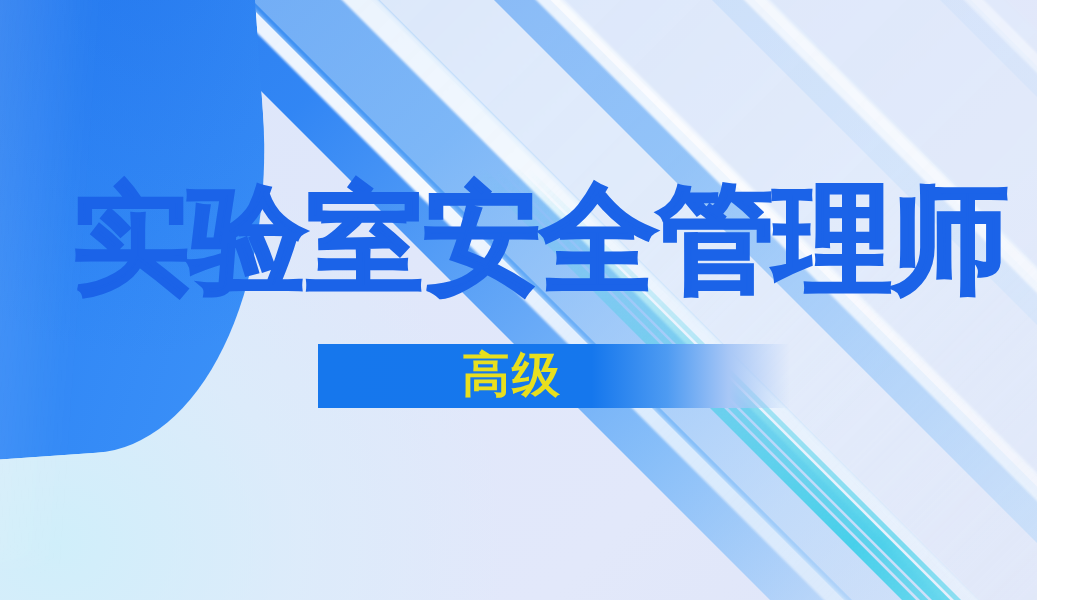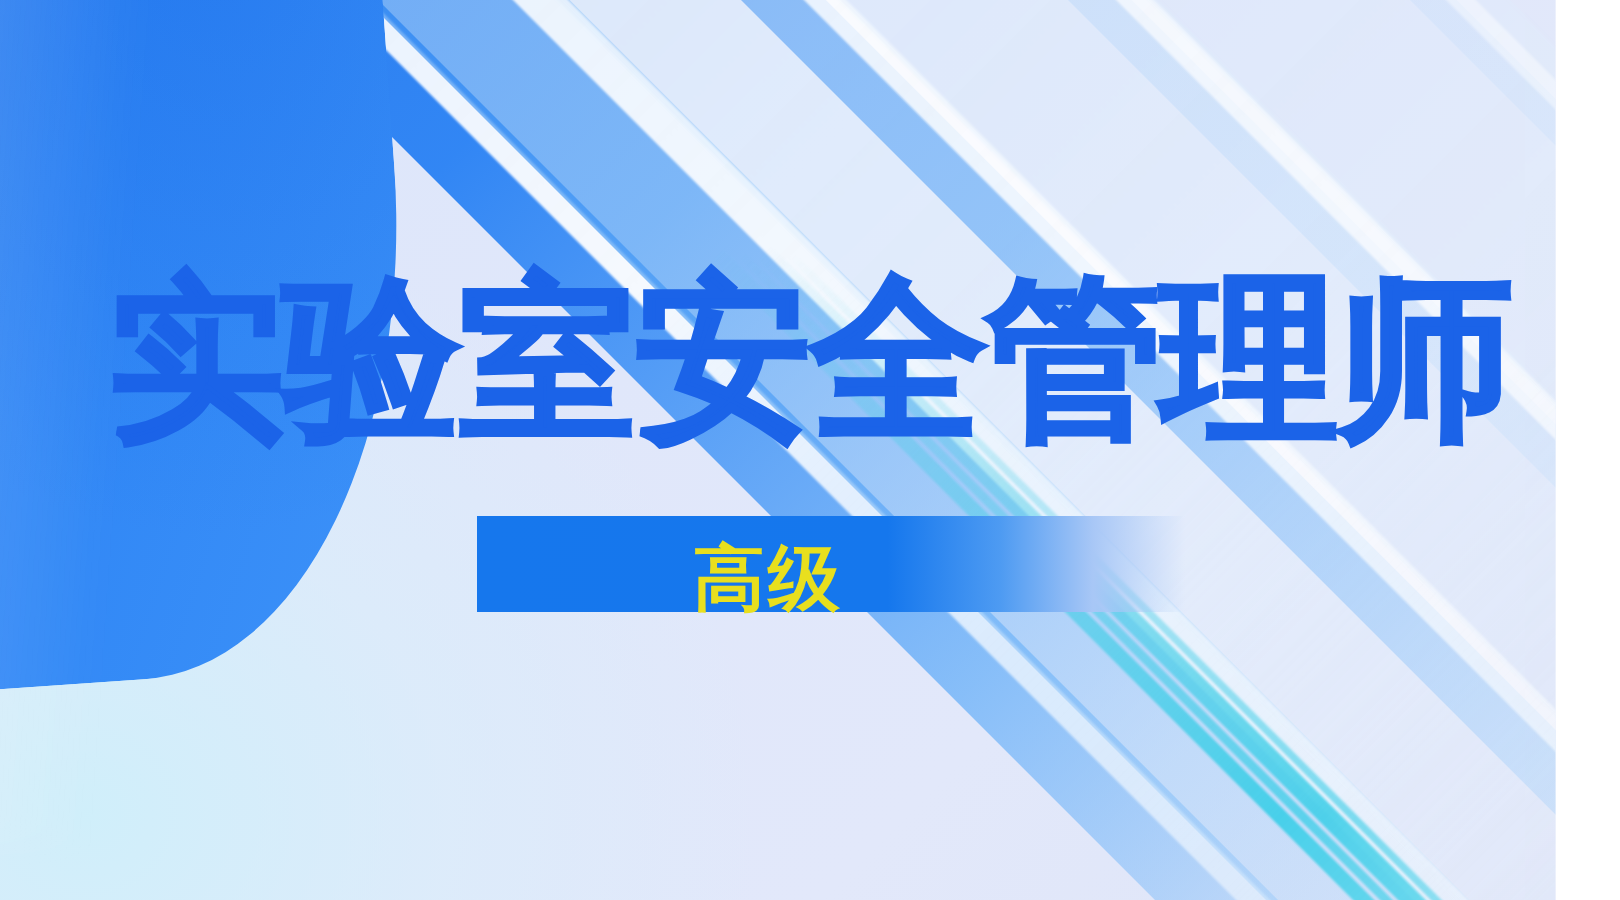--- a/index.html
+++ b/index.html
@@ -124,21 +124,20 @@
   #badge-label {
     position:absolute;
     left:144px; top:50%;
     transform:translateY(-52%);
     font-size:48px;
     font-weight:bold;
     color:#E8DF1E;
     letter-spacing:2px;
     white-space:nowrap;
     line-height:1;
-    margin-top:12px;
   }
 </style>
 </head>
 <body>
 
 <div id="banner">
 
   <div class="bg-base"></div>
   <div class="bg-glow-left"></div>
 

